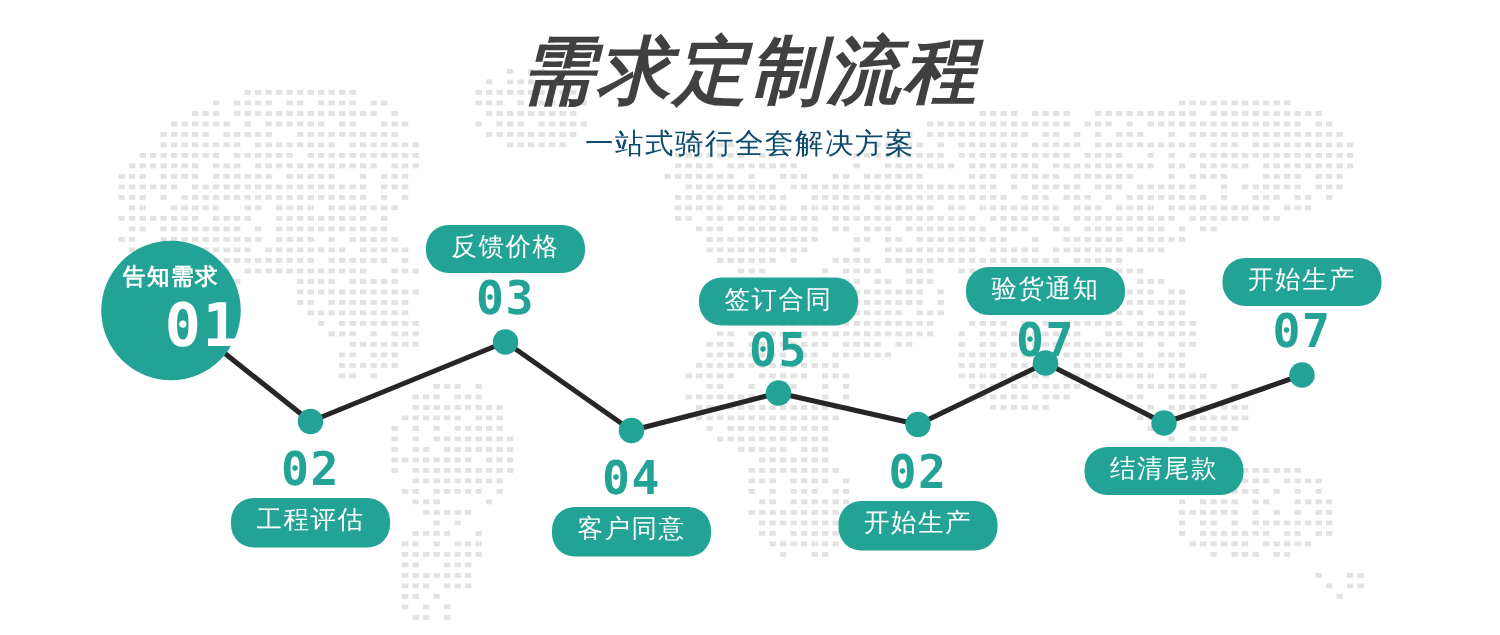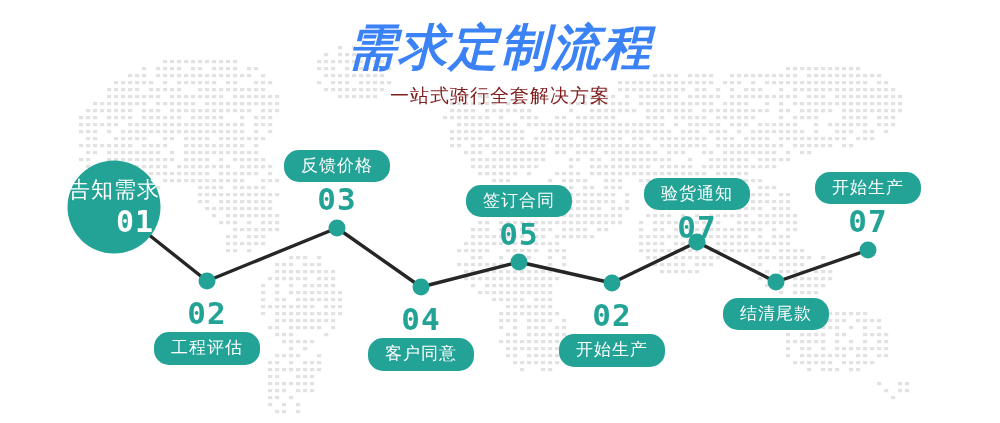--- a/index.html
+++ b/index.html
@@ -36,30 +36,30 @@
     text-align: center;
   }
   #main-title {
     margin: 0;
     padding-top: 22px;
     font-size: 49px;
     line-height: 1.05;
     font-weight: bold;
     font-style: italic;
     letter-spacing: 2px;
-    color: #3b82f6;
+    color: #404040;
     font-family: "DejaVu Sans", "Liberation Sans", sans-serif;
     white-space: nowrap;
   }
   #sub-title {
     margin: 0;
     padding-top: 10px;
     font-size: 19px;
     letter-spacing: 1px;
-    color: #7f1d1d;
+    color: #0c4a6e;
     font-family: Liberation Mono, monospace;
     white-space: nowrap;
   }
 
   
   #line-layer {
     position: absolute;
     inset: 0;
     z-index: 1;
   }
@@ -105,28 +105,29 @@
     border-radius: 50%;
     background: #22a396;
     display: flex;
     flex-direction: column;
     align-items: center;
     justify-content: center;
     transform: translate(-50%, -50%);
   }
   #step-01 .circle-label {
     color: #ffffff;
-    font-size: 22px;
+    font-size: 15px;
     letter-spacing: 1px;
     line-height: 1.2;
     font-family: "DejaVu Sans", "Liberation Sans", sans-serif;
+    font-weight: bold;
   }
   #step-01 .circle-num {
     color: #ffffff;
-    font-size: 30px;
+    font-size: 40px;
     font-weight: bold;
     letter-spacing: 1px;
     line-height: 1.1;
     margin-top: 2px;
     font-family: "DejaVu Sans Mono", "Liberation Mono", monospace;
     margin-left: 42px;
   }
 </style>
 </head>
 <body>

